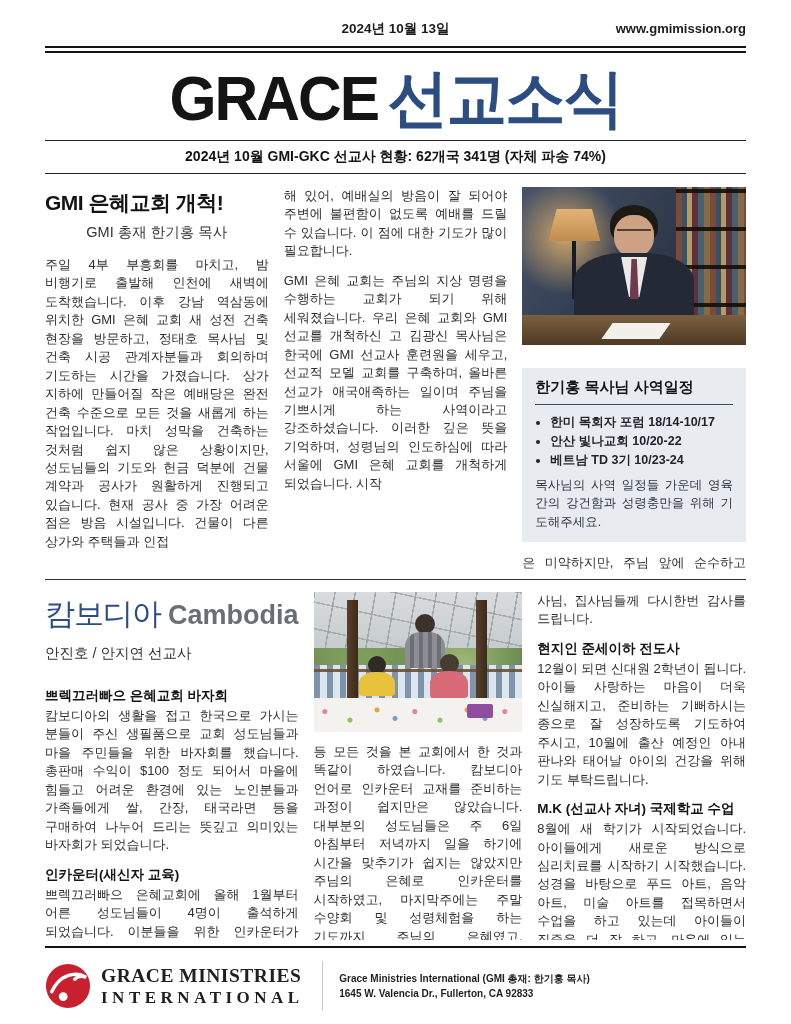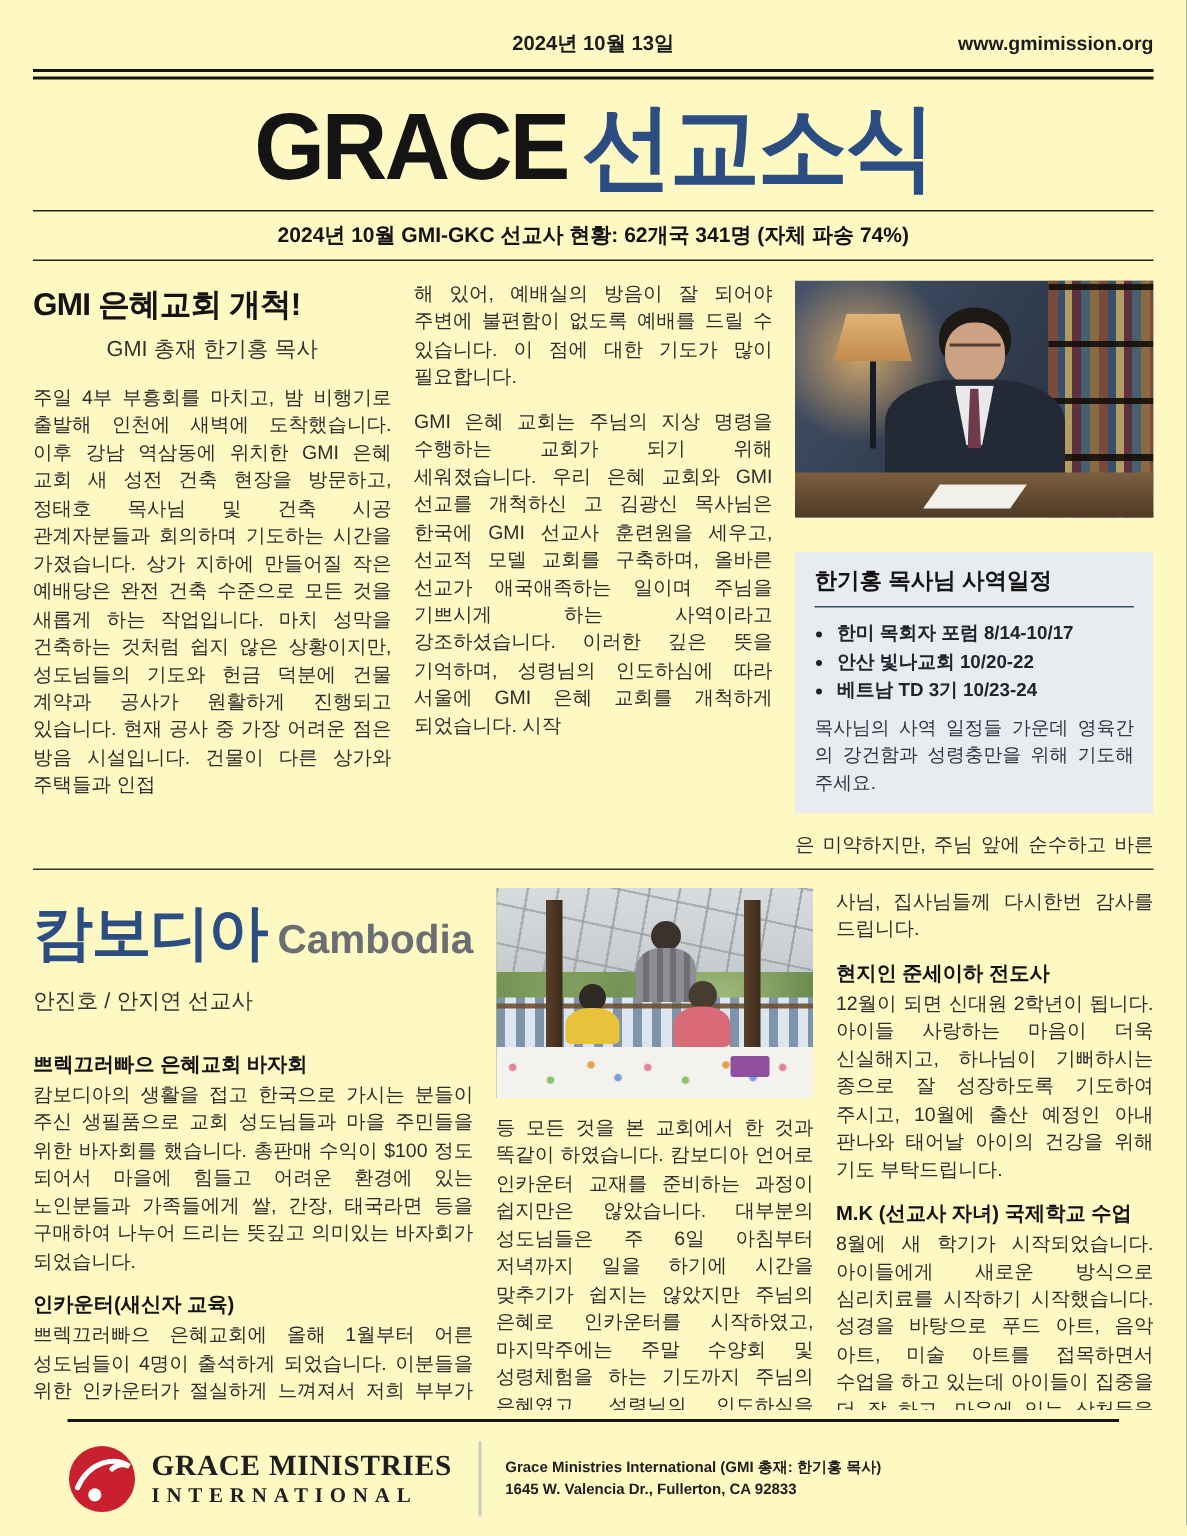--- a/index.html
+++ b/index.html
@@ -1,18 +1,18 @@
 <!DOCTYPE html>
 <html><head>
 <meta charset="utf-8">
 <style>
   html,body{margin:0;padding:0;background:#777;}
   .page{
     position:relative; width:791px; height:1024px; margin:0 auto;
-    background:#fef9c3; box-sizing:border-box; padding:0 22px;
+    background:#ffffff; box-sizing:border-box; padding:0 45px;
     font-family:"Liberation Sans","DejaVu Sans",sans-serif; color:#2e2e2e;
     overflow:hidden;
   }
   
   .topbar{position:relative; height:44px;}
   .topbar .date{position:absolute; left:0; right:0; top:20px; text-align:center;
     font-size:13.5px; font-weight:bold; color:#1c1c1c;}
   .topbar .site{position:absolute; right:0; top:21px; font-size:13px; font-weight:bold; color:#1c1c1c; text-decoration:none;}
   .rule-double{border-top:2.5px solid #141414; border-bottom:2px solid #141414; height:3px; margin-top:2px;}
   
@@ -66,21 +66,21 @@
   .schedule .title{ font-size:15px; font-weight:800; color:#141414; padding-bottom:7px; border-bottom:1.5px solid #3b4b63; margin-bottom:8px;}
   .schedule ul{ margin:0 0 7px 0; padding-left:15px;}
   .schedule li{ font-size:12.5px; font-weight:bold; color:#20242c; line-height:1.5;}
   .schedule .note{ font-size:12.5px; line-height:1.45; color:#2e3440; text-align:justify;}
   .after-box{ margin-top:12px; }
   
   .divider{ border-top:1.5px solid #333; margin:9px 0 0 0;}
   
   .cam-grid{ display:grid; grid-template-columns:1fr 1fr 1fr; column-gap:15px; margin-top:12px; height:348px; overflow:hidden;}
   .cam-title{ white-space:nowrap; margin-top:2px;}
-  .cam-title .ko{ font-size:40px; font-weight:700; color:#2b4d82; letter-spacing:-1px;}
+  .cam-title .ko{ font-size:30px; font-weight:400; color:#2b4d82; letter-spacing:-1px;}
   .cam-title .en{ font-size:27px; font-weight:800; color:#6b6e73; margin-left:7px;text-align:right;}
   .cam-byline{ font-size:14.5px; color:#333; margin:9px 0 24px 0;}
   .subhead{ font-size:13.5px; font-weight:800; color:#141414; margin:0 0 2px 0;}
   .cam-photo{ position:relative; width:100%; height:140px; overflow:hidden; background:#89a06b; margin-bottom:11px;}
   .cam-photo .ceiling{position:absolute; left:0; top:0; width:100%; height:46%;
     background:
       repeating-linear-gradient(100deg, rgba(150,158,162,.8) 0 1.5px, rgba(0,0,0,0) 1.5px 20px),
       repeating-linear-gradient(12deg, rgba(150,158,162,.7) 0 1.5px, rgba(0,0,0,0) 1.5px 26px),
       linear-gradient(#d9dcde,#c3c9cc);}
   .cam-photo .green{position:absolute; left:0; top:40%; width:100%; height:36%;
@@ -112,21 +112,21 @@
       #f4f2ee;
     background-size:90px 34px;}
   .cam-photo .box{position:absolute; right:14%; bottom:10%; width:26px; height:14px; background:#8e4fa0; border-radius:2px;}
   
   .footer{ position:absolute; left:45px; right:45px; bottom:0; height:76px;
     border-top:2px solid #141414; display:flex; align-items:center;}
   .f-logo{ display:flex; align-items:center; }
   .f-logo .mark{ width:46px; height:46px; flex:0 0 auto;}
   .f-logo .words{ margin-left:10px; font-family:"Liberation Serif","DejaVu Serif",serif; color:#1f1f1f;}
   .f-logo .l1{ font-size:19.5px; font-weight:bold; letter-spacing:.5px; white-space:nowrap;}
-  .f-logo .l2{ font-size:14px; font-weight:bold; letter-spacing:4.5px; margin-top:1px; white-space:nowrap;}
+  .f-logo .l2{ font-size:17px; font-weight:bold; letter-spacing:4.5px; margin-top:1px; white-space:nowrap;}
   .f-sep{ width:1.5px; height:50px; background:#c9c9c9; margin:0 16px 0 18px;}
   .f-addr{ font-size:10px; font-weight:bold; color:#1e1e1e; line-height:1.5;}
   .f-addr a{ color:#1e1e1e; text-decoration:none;}
 </style>
 </head>
 <body>
 
 <div class="page">
 
   <div class="topbar">
@@ -165,21 +165,21 @@
         <div class="glasses"></div>
         <div class="suit"></div>
         <div class="shirt"></div>
         <div class="tie"></div>
         <div class="desk"></div>
         <div class="paper"></div>
       </div>
       <div class="schedule">
         <div class="title">한기홍 목사님 사역일정</div>
         <ul>
-          <li>한미 목회자 포럼 8/14-10/17</li>
+          <li>한미 목회자 포럼 18/14-10/17</li>
           <li>안산 빛나교회 10/20-22</li>
           <li>베트남 TD 3기 10/23-24</li>
         </ul>
         <div class="note">목사님의 사역 일정들 가운데 영육간의 강건함과 성령충만을 위해 기도해주세요.</div>
       </div>
       <p class="body-p after-box">은 미약하지만, 주님 앞에 순수하고 바른 마음으로 말씀에 순종하면, 주님께서 친히 부흥을 주시고 비전을 이루어 주실 것이라 확신합니다.</p>
     </div>
   </div>
 
   <div class="divider"></div>
@@ -215,21 +215,21 @@
             <div class="body"></div>
           </div>
         <div class="table"></div>
         <div class="box"></div>
       </div>
       <p class="body-p">등 모든 것을 본 교회에서 한 것과 똑같이 하였습니다. 캄보디아 언어로 인카운터 교재를 준비하는 과정이 쉽지만은 않았습니다. 대부분의 성도님들은 주 6일 아침부터 저녁까지 일을 하기에 시간을 맞추기가 쉽지는 않았지만 주님의 은혜로 인카운터를 시작하였고, 마지막주에는 주말 수양회 및 성령체험을 하는 기도까지 주님의 은혜였고, 성령님의 인도하심을 경험하였습니다. 쁘렉끄러빠으 은혜교회 인카운터 1기에 팔랑카로 섬겨주신 목사님, 권</p>
     </div>
     <div>
       <p class="body-p">사님, 집사님들께 다시한번 감사를 드립니다.</p>
       <div class="subhead">현지인 준세이하 전도사</div>
-      <p class="body-p">12월이 되면 신대원 2학년이 됩니다. 아이들 사랑하는 마음이 더욱 신실해지고, 하나님이 기뻐하시는 종으로 잘 성장하도록 기도하여 주시고, 10월에 출산 예정인 아내 판나와 태어날 아이의 건강을 위해 기도 부탁드립니다.</p>
+      <p class="body-p">12월이 되면 신대원 2학년이 됩니다. 아이들 사랑하는 마음이 더욱 신실해지고, 준비하는 기뻐하시는 종으로 잘 성장하도록 기도하여 주시고, 10월에 출산 예정인 아내 판나와 태어날 아이의 건강을 위해 기도 부탁드립니다.</p>
       <div class="subhead">M.K (선교사 자녀) 국제학교 수업</div>
       <p class="body-p">8월에 새 학기가 시작되었습니다. 아이들에게 새로운 방식으로 심리치료를 시작하기 시작했습니다. 성경을 바탕으로 푸드 아트, 음악 아트, 미술 아트를 접목하면서 수업을 하고 있는데 아이들이 집중을 더 잘 하고, 마음에 있는 상처들을 많이 꺼내주는 수업들을 하고 있습니다. 앞으로 아이들이 나의 하나님으로 고백하는 시간들이 빨리 오도록 기도부탁 드립니다.</p>
     </div>
   </div>
 
   <div class="footer">
     <div class="f-logo">
       <svg class="mark" viewBox="0 0 48 48">
         <circle cx="24" cy="24" r="23" fill="#c8202f"></circle>
         <path d="M7 30 C 15 12, 32 8, 43 15 C 38 13, 34 14, 31 17" fill="none" stroke="#ffffff" stroke-width="3.6" stroke-linecap="round"></path>

